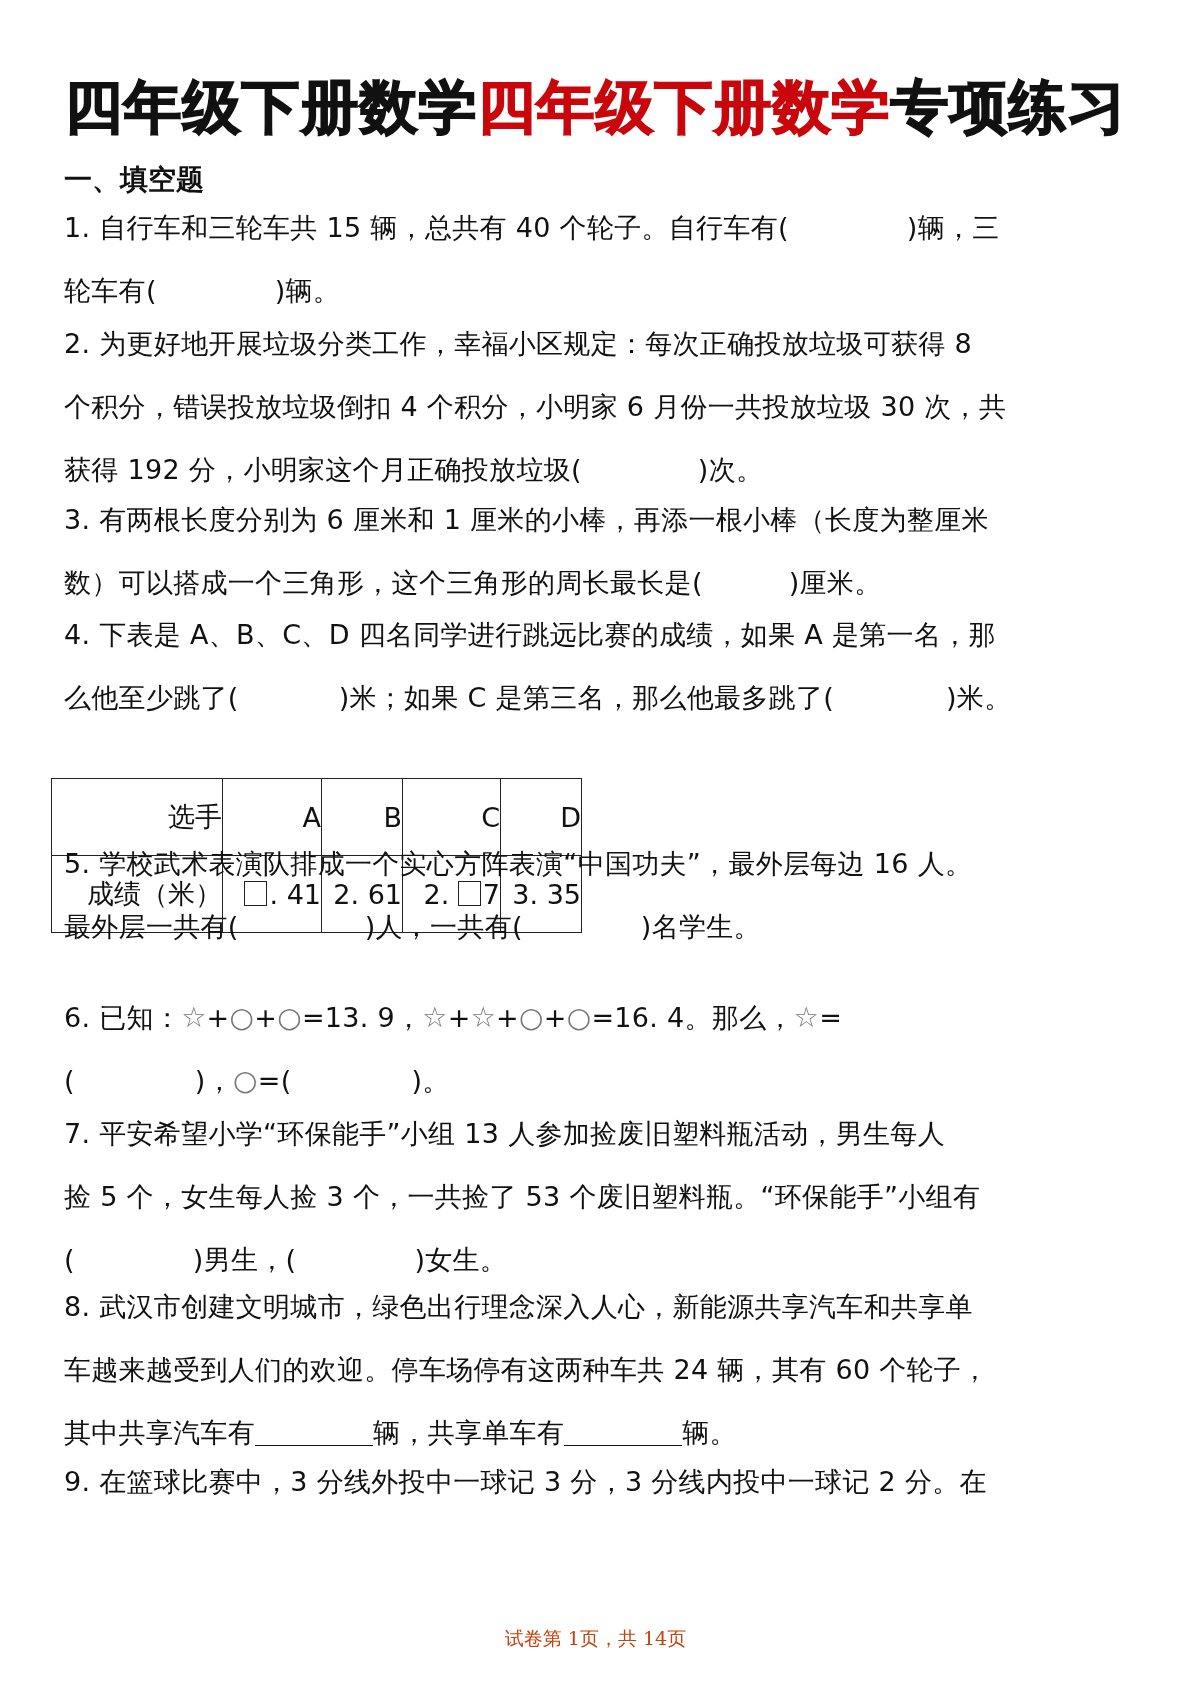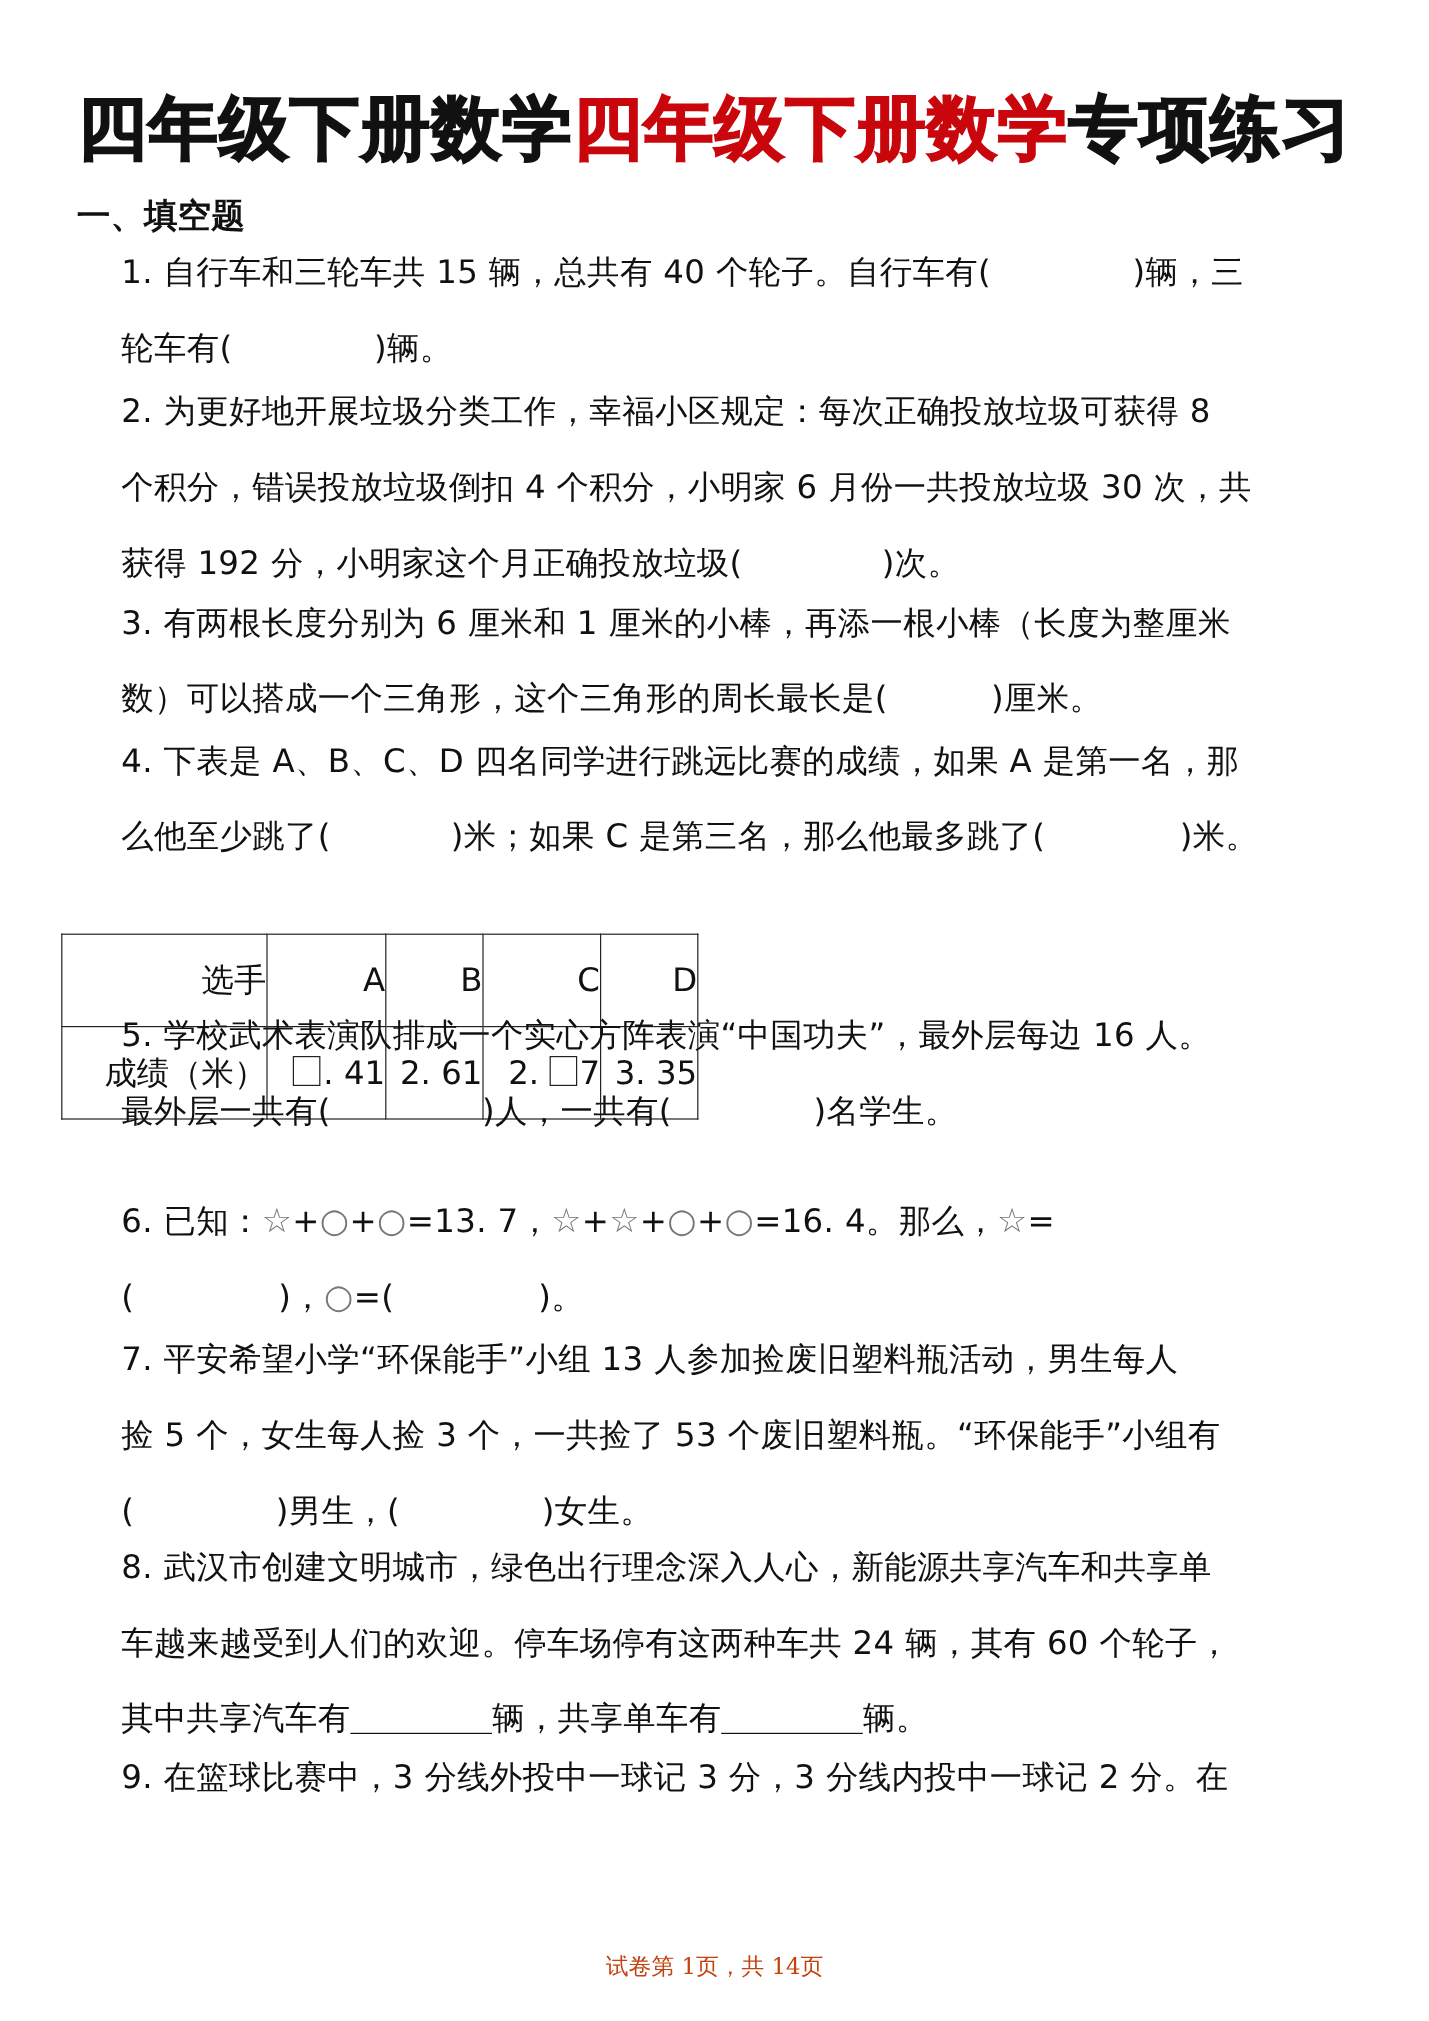--- a/index.html
+++ b/index.html
@@ -14,21 +14,21 @@
       letter-spacing: 1px; line-height: 70px; white-space: nowrap;
       -webkit-text-stroke: 1.5px currentColor;
     }
     .title .red { color: #c8060b; }
     .section {
       position: absolute; left: 64px; top: 160px;
       font-size: 28px; font-weight: bold; line-height: 40px;
     }
     .q {
       position: absolute; left: 64px; width: 1070px;
-      font-size: 27px; line-height: 63px; letter-spacing: 0.3px; margin-left: 37px;
+      font-size: 27px; line-height: 63px; letter-spacing: 0.3px;
     }
     .line { white-space: nowrap; display: block; height: 63px; }
     .blank { display: inline-block; }
     .uline {
       display: inline-block; border-bottom: 1.5px solid #111; height: 30px;
       vertical-align: -4px;
     }
     table.scores {
       position: absolute; left: 51px; top: 778px;
       border-collapse: collapse; font-size: 27px;
@@ -96,21 +96,21 @@
 </tbody>
   </table>
 
 <div class="q" style="top:832px;">
   <span class="line">5. 学校武术表演队排成一个实心方阵表演“中国功夫”，最外层每边 16 人。</span>
   <span class="line"><span>最外层一共有(</span><span class="blank" style="width:126px"></span><span>)人，一共有(</span><span class="blank" style="width:118px"></span><span>)名学生。</span></span>
 </div>
 
 <div class="q" style="top:986px;">
   <span class="line">
-    <span>6. 已知：</span><span class="sym">☆</span><span>+</span><span class="sym">○</span><span>+</span><span class="sym">○</span><span>=13. 7，</span><span class="sym">☆</span><span>+</span><span class="sym">☆</span><span>+</span><span class="sym">○</span><span>+</span><span class="sym">○</span><span>=16. 4。那么，</span><span class="sym">☆</span><span>=</span>
+    <span>6. 已知：</span><span class="sym">☆</span><span>+</span><span class="sym">○</span><span>+</span><span class="sym">○</span><span>=13. 9，</span><span class="sym">☆</span><span>+</span><span class="sym">☆</span><span>+</span><span class="sym">○</span><span>+</span><span class="sym">○</span><span>=16. 4。那么，</span><span class="sym">☆</span><span>=</span>
   </span>
   <span class="line"><span>(</span><span class="blank" style="width:120px"></span><span>)，</span><span class="sym">○</span><span>=(</span><span class="blank" style="width:120px"></span><span>)。</span></span>
 </div>
 
 <div class="q" style="top:1102px;">
   <span class="line">7. 平安希望小学“环保能手”小组 13 人参加捡废旧塑料瓶活动，男生每人</span>
   <span class="line">捡 5 个，女生每人捡 3 个，一共捡了 53 个废旧塑料瓶。“环保能手”小组有</span>
   <span class="line"><span>(</span><span class="blank" style="width:118px"></span><span>)男生，(</span><span class="blank" style="width:118px"></span><span>)女生。</span></span>
 </div>
 

